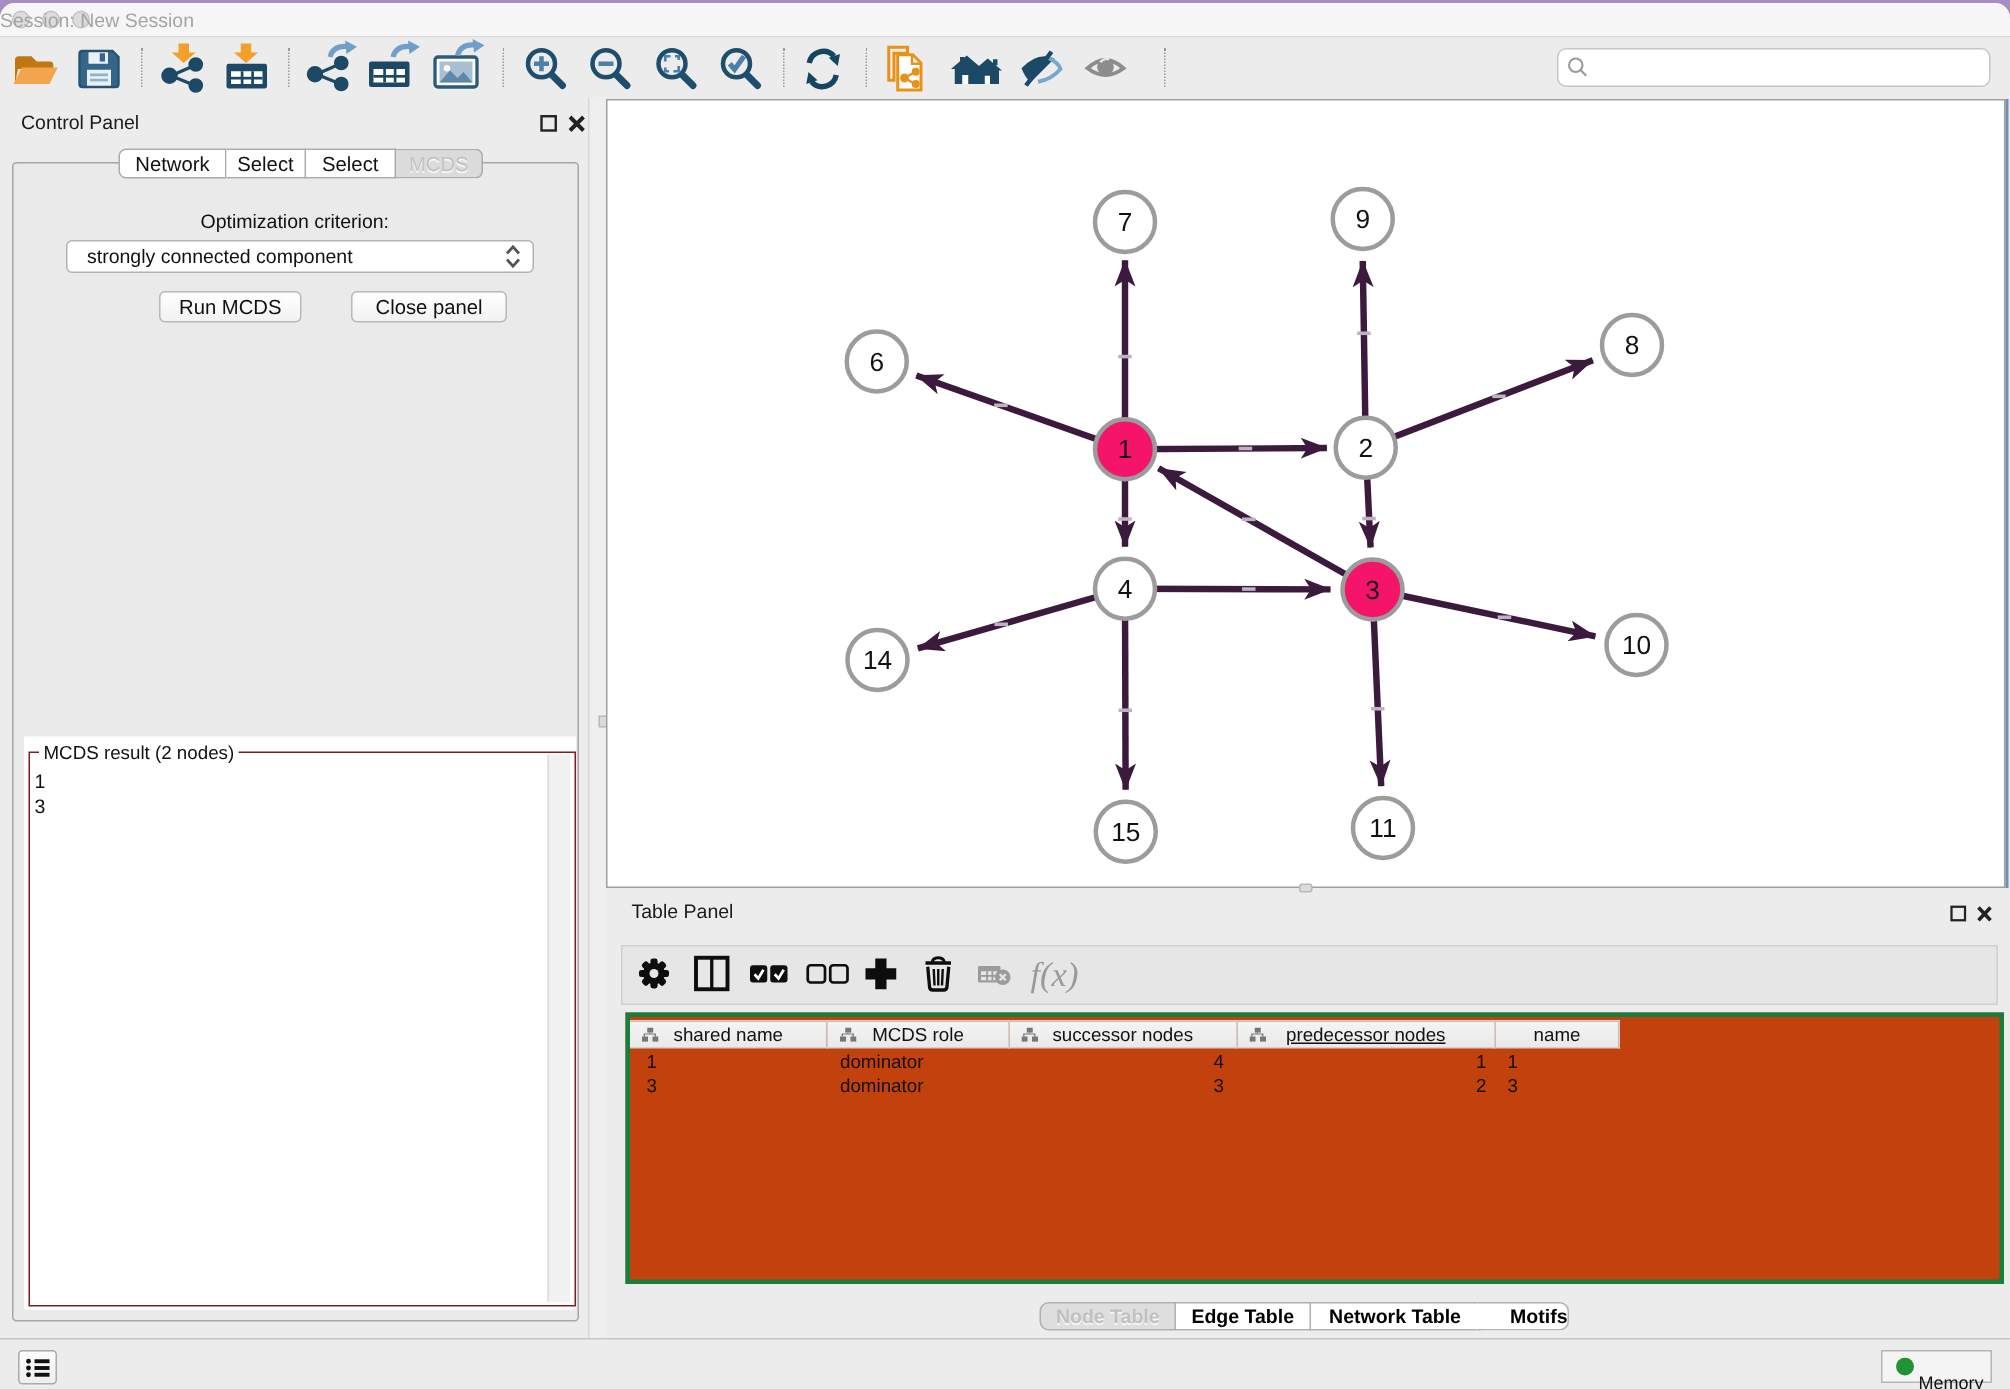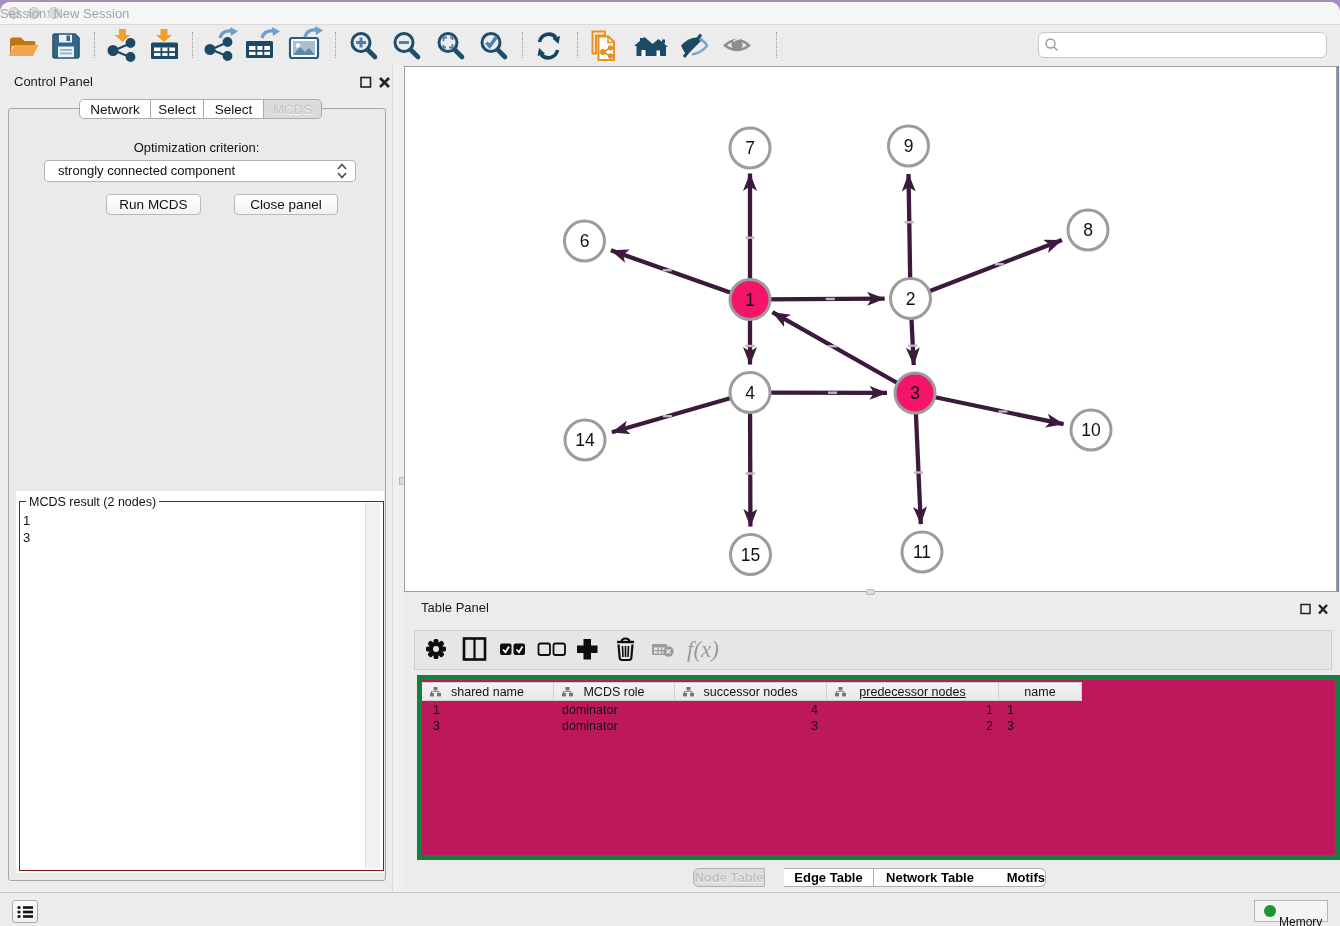--- a/index.html
+++ b/index.html
@@ -43,22 +43,22 @@
             background:linear-gradient(#f4f4f4,#dfdfdf);border-bottom:1px solid #aeaeae;}
   .mtl{width:13px;height:13px;border-radius:50%;top:4px;box-sizing:border-box;}
   #netname{width:100%;top:3px;text-align:center;font-size:13px;font-weight:bold;color:#111;}
   
   #vdiv{left:392px;top:63px;width:12px;height:827px;background:#efefef;}
   
   #tp{left:404px;top:592px;width:936px;height:298px;background:#ececec;}
   #tptitle{left:17px;top:6px;font-size:13px;color:#1a1a1a;}
   #tptoolbar{left:10px;top:36px;width:918px;height:40px;background:#e6e6e6;
              border:1px solid #cfcfcf;box-sizing:border-box;}
-  #tbl{left:13px;top:81px;width:913px;height:175px;background:#be185d;
-       border:5px solid #15803d;}
+  #tbl{left:13px;top:81px;width:913px;height:175px;background:#c2410c;
+       border:3px solid #15803d;}
   .hcell{top:2px;height:19px;background:linear-gradient(#f4f4f4,#e9e9e9);
          border:1px solid #d0d0d0;border-left:none;box-sizing:border-box;
          font-size:12.5px;color:#111;text-align:center;line-height:18px;}
   .dcell{font-size:12.5px;color:#111;height:16px;line-height:16px;}
   .btab{top:274px;height:19px;background:#fff;border:1px solid #b0b0b0;
         box-sizing:border-box;font-size:13px;font-weight:bold;color:#000000;
         text-align:center;line-height:17px;}
   
   #status{left:0;top:890px;width:1340px;height:36px;background:#ececec;
           border-top:1px solid #c6c6c6;box-sizing:border-box;}
@@ -437,21 +437,21 @@
       <div class="dcell abs" style="left:140px;top:22px;">dominator</div>
       <div class="dcell abs" style="left:253px;top:22px;width:143px;text-align:right;">4</div>
       <div class="dcell abs" style="left:405px;top:22px;width:166px;text-align:right;">1</div>
       <div class="dcell abs" style="left:585px;top:22px;">1</div>
       <div class="dcell abs" style="left:11px;top:38px;">3</div>
       <div class="dcell abs" style="left:140px;top:38px;">dominator</div>
       <div class="dcell abs" style="left:253px;top:38px;width:143px;text-align:right;">3</div>
       <div class="dcell abs" style="left:405px;top:38px;width:166px;text-align:right;">2</div>
       <div class="dcell abs" style="left:585px;top:38px;">3</div>
     </div>
-    <div class="btab abs" style="left:289px;width:72px;border-radius:6px 0 0 6px;background:#dedede;color:#c0c0c0;text-shadow:0 1px 0 #f6f6f6;">Node Table</div>
+    <div class="btab abs" style="left:289px;width:91px;border-radius:6px 0 0 6px;background:#dedede;color:#c0c0c0;text-shadow:0 1px 0 #f6f6f6;">Node Table</div>
     <div class="btab abs" style="left:380px;width:90px;border-left:none;">Edge Table</div>
     <div class="btab abs" style="left:470px;width:113px;border-left:none;">Network Table</div>
     <div class="btab abs" style="left:581px;width:61px;border-left:none;border-radius:0 6px 6px 0;text-align:right;">Motifs</div>
   </div>
 
   <div id="status" class="abs">
     <div id="listbtn" class="abs">
       <svg width="17" height="14" style="position:absolute;left:4px;top:4px">
         <circle cx="2" cy="2.5" r="1.6" fill="#111"></circle>
           <rect x="6" y="1.2" width="10" height="2.6" fill="#111"></rect>

